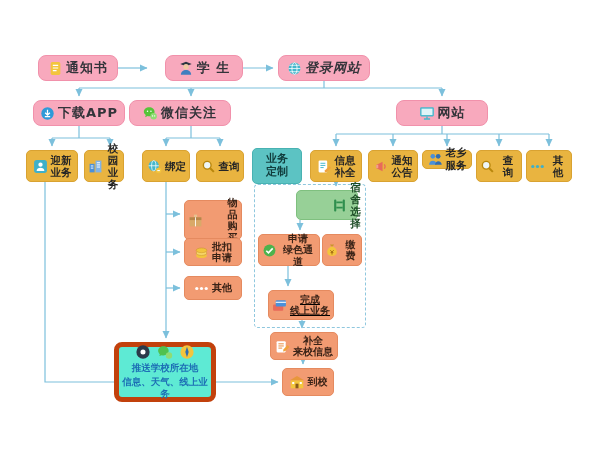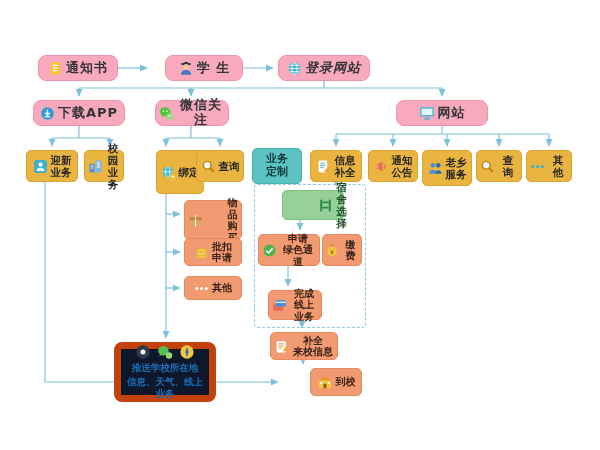--- a/index.html
+++ b/index.html
@@ -13,21 +13,21 @@
   .pink{background:#f8a9bd;border:1px solid #f191ab;border-radius:8px;}
   .pink .lbl{font-size:13px;color:#33343a;letter-spacing:1px;}
   .gold{background:#e9b440;border:1px solid #d9a231;border-radius:5px;}
   .gold .lbl{font-size:10.5px;color:#262626;}
   .orange{background:#f29b72;border:1px solid #e58a5f;border-radius:5px;}
   .orange .lbl{font-size:10px;color:#3a2317;}
   .teal{background:#5cc3c3;border:1px solid #48b2b2;border-radius:5px;}
   .teal .lbl{font-size:11px;color:#113c3c;}
   .greenb{background:#97d097;border:1px solid #7fc07f;border-radius:5px;}
   .greenb .lbl{font-size:10.5px;color:#1d4d26;}
-  .bluebox{background:#0f172a;border:7px solid #c2410c;border-radius:8px;
+  .bluebox{background:#5eead4;border:5px solid #c2410c;border-radius:8px;
            flex-direction:column;gap:2px;padding:5px 3px;}
   .bluebox .ptxt{font-size:9.5px;font-weight:bold;color:#1d6fb5;text-align:center;line-height:1.25;}
   .push-icons{display:flex;gap:6px;align-items:center;justify-content:center;}
   .dashed-group{position:absolute;border:1.5px dashed #8fc7de;border-radius:4px;}
   .ic{display:inline-flex;flex:none;align-items:center;justify-content:center;}
 </style>
 </head>
 <body>
 
 <div class="stage">
@@ -102,21 +102,21 @@
 
   <div class="node pink" style="left:33px;top:100px;width:92px;height:26px;">
     <span class="ic">
         <svg viewBox="0 0 14 14" width="15" height="15">
           <circle cx="7" cy="7" r="5.8" fill="#2e9ad8"></circle>
           <path d="M7 3.5v4.5M4.8 6.3L7 8.5l2.2-2.2M4.5 10h5" stroke="#fff" stroke-width="1.2" fill="none"></path>
         </svg>
       </span>
     <span class="lbl">下载APP</span>
   </div>
-  <div class="node pink" style="left:155px;top:100px;width:74px;height:26px;">
+  <div class="node pink" style="left:129px;top:100px;width:102px;height:26px;">
     <span class="ic">
         <svg viewBox="0 0 14 14" width="15" height="15">
           <path d="M.8 5.4C.8 3 3 1.2 5.8 1.2s5 1.8 5 4.2-2.2 4.2-5 4.2c-.5 0-1-.1-1.5-.2L2 10.4l.6-1.9C1.5 7.7.8 6.6.8 5.4z" fill="#57c439"></path>
           <circle cx="4.2" cy="4.8" r=".7" fill="#fff"></circle>
           <circle cx="7.4" cy="4.8" r=".7" fill="#fff"></circle>
           <circle cx="9.9" cy="9.6" r="3" fill="#8fdc74"></circle>
           <circle cx="8.9" cy="9.3" r=".6" fill="#fff"></circle>
           <circle cx="10.9" cy="9.3" r=".6" fill="#fff"></circle>
         </svg>
       </span>
@@ -148,21 +148,21 @@
     <span class="ic">
         <svg viewBox="0 0 14 14" width="15" height="15">
           <rect x="1.5" y="4.5" width="4.6" height="8" fill="#4a90d9"></rect>
           <rect x="7" y="1.5" width="5.5" height="11" fill="#7fb3e8"></rect>
           <path d="M2.6 6.5h2.4M2.6 8.5h2.4M8.2 3.5h3M8.2 5.5h3M8.2 7.5h3" stroke="#fff" stroke-width=".9"></path>
         </svg>
       </span>
     <span class="lbl">校园
 业务</span>
   </div>
-  <div class="node gold" style="left:156px;top:150px;width:48px;height:44px;">
+  <div class="node gold" style="left:142px;top:150px;width:48px;height:32px;justify-content:flex-end;">
     <span class="ic">
         <svg viewBox="0 0 14 14" width="15" height="15">
           <circle cx="6.3" cy="6.3" r="4.8" fill="#45b7cc"></circle>
           <ellipse cx="6.3" cy="6.3" rx="2" ry="4.8" fill="none" stroke="#fff" stroke-width=".7"></ellipse>
           <path d="M1.5 6.3h9.6" stroke="#fff" stroke-width=".7"></path>
           <circle cx="10.8" cy="10.8" r="2.6" fill="#f3c53d"></circle>
           <path d="M9.6 10.8h2.4" stroke="#fff" stroke-width="1"></path>
         </svg>
       </span>
     <span class="lbl">绑定</span>
@@ -195,21 +195,21 @@
     <span class="ic">
         <svg viewBox="0 0 14 14" width="15" height="15">
           <path d="M2 5.5v3l6 3V2.5z" fill="#e86a5a"></path>
           <rect x="2" y="5.5" width="2" height="3" fill="#f2a08c"></rect>
           <path d="M9.5 5a2.8 2.8 0 010 4" stroke="#e86a5a" stroke-width="1.2" fill="none"></path>
         </svg>
       </span>
     <span class="lbl">通知
 公告</span>
   </div>
-  <div class="node gold" style="left:422px;top:150px;width:50px;height:36px;">
+  <div class="node gold" style="left:422px;top:150px;width:50px;height:19px;font-family:Liberation Mono, monospace;">
     <span class="ic">
         <svg viewBox="0 0 14 14" width="15" height="15">
           <circle cx="4.5" cy="4" r="2.2" fill="#4a90d9"></circle>
           <circle cx="9.5" cy="4" r="2.2" fill="#2f6db3"></circle>
           <path d="M1 12c0-2.3 1.5-3.8 3.5-3.8S8 9.7 8 12z" fill="#4a90d9"></path>
           <path d="M6.5 12c.3-2 1.6-3.3 3-3.3 1.9 0 3.3 1.5 3.3 3.3z" fill="#2f6db3"></path>
         </svg>
       </span>
     <span class="lbl">老乡
 服务</span>
@@ -261,21 +261,21 @@
     <span class="ic">
         <svg viewBox="0 0 14 14" width="15" height="15">
           <circle cx="2.6" cy="7" r="1.5" fill="#fff"></circle>
           <circle cx="7" cy="7" r="1.5" fill="#fff"></circle>
           <circle cx="11.4" cy="7" r="1.5" fill="#fff"></circle>
         </svg>
       </span>
     <span class="lbl">其他</span>
   </div>
 
-  <div class="node greenb" style="left:282px;top:190px;width:62px;height:30px;padding-left:42px;">
+  <div class="node greenb" style="left:296px;top:190px;width:62px;height:30px;padding-left:42px;">
     <span class="ic">
         <svg viewBox="0 0 14 14" width="15" height="15">
           <rect x="2" y="1.5" width="2" height="11" rx=".8" fill="#2f8f4e"></rect>
           <rect x="10" y="1.5" width="2" height="11" rx=".8" fill="#2f8f4e"></rect>
           <path d="M4 4h6M4 9h6" stroke="#2f8f4e" stroke-width="1.6"></path>
         </svg>
       </span>
     <span class="lbl">宿舍
 选择</span>
   </div>
@@ -292,21 +292,21 @@
   <div class="node orange" style="left:322px;top:234px;width:40px;height:32px;padding:2px;">
     <span class="ic">
         <svg viewBox="0 0 14 14" width="14" height="14">
           <path d="M5 1.5h4L7.8 3.5H6.2z" fill="#c9952c"></path>
           <path d="M7 3.5c-3.2.6-4.8 3-4.8 5.4C2.2 11.6 4.2 13 7 13s4.8-1.4 4.8-4.1c0-2.4-1.6-4.8-4.8-5.4z" fill="#f3c53d"></path>
           <path d="M5.3 7.2L7 9l1.7-1.8M7 9v2.6M5.6 9.6h2.8" stroke="#a06a10" stroke-width=".9" fill="none"></path>
         </svg>
       </span>
     <span class="lbl">缴费</span>
   </div>
-  <div class="node orange" style="left:268px;top:290px;width:54px;height:30px;">
+  <div class="node orange" style="left:268px;top:290px;width:66px;height:30px;text-decoration:underline;">
     <span class="ic">
         <svg viewBox="0 0 14 14" width="15" height="15">
           <rect x="1" y="6" width="9.5" height="6" rx="1" fill="#e86a5a"></rect>
           <rect x="3.5" y="2" width="9.5" height="6" rx="1" fill="#4a90d9"></rect>
           <path d="M3.5 4h9.5" stroke="#fff" stroke-width="1"></path>
         </svg>
       </span>
     <span class="lbl">完成
 线上业务</span>
   </div>
@@ -314,21 +314,21 @@
     <span class="ic">
         <svg viewBox="0 0 14 14" width="15" height="15">
           <rect x="1.5" y="2" width="8.5" height="10.5" rx="1" fill="#fff"></rect>
           <path d="M3.2 4.5h5M3.2 6.5h5M3.2 8.5h3.5" stroke="#e8883c" stroke-width=".9"></path>
           <path d="M8 9.5l3.8-3.8 1.7 1.7-3.8 3.8-2.2.5z" fill="#f0a23c"></path>
         </svg>
       </span>
     <span class="lbl">补全
 来校信息</span>
   </div>
-  <div class="node orange" style="left:282px;top:368px;width:52px;height:28px;margin-left:28px;">
+  <div class="node orange" style="left:282px;top:368px;width:52px;height:28px;">
     <span class="ic">
         <svg viewBox="0 0 14 14" width="16" height="16">
           <rect x="1.5" y="5.5" width="11" height="7" fill="#f3c53d"></rect>
           <path d="M.8 5.5L7 1.8l6.2 3.7z" fill="#e8973c"></path>
           <rect x="5.7" y="8.5" width="2.6" height="4" fill="#8a5a1e"></rect>
           <rect x="2.8" y="7" width="1.8" height="1.8" fill="#fff"></rect>
           <rect x="9.4" y="7" width="1.8" height="1.8" fill="#fff"></rect>
         </svg>
       </span>
     <span class="lbl">到校</span>

